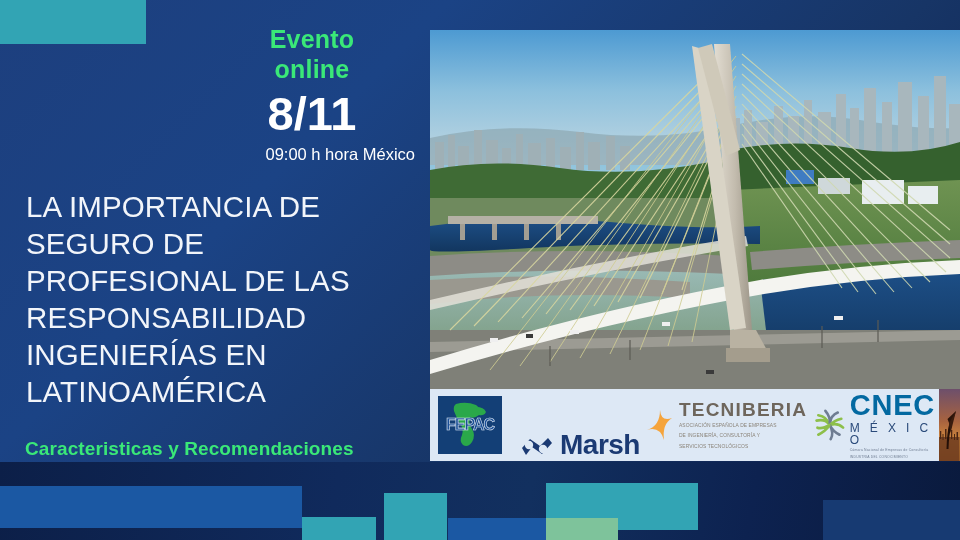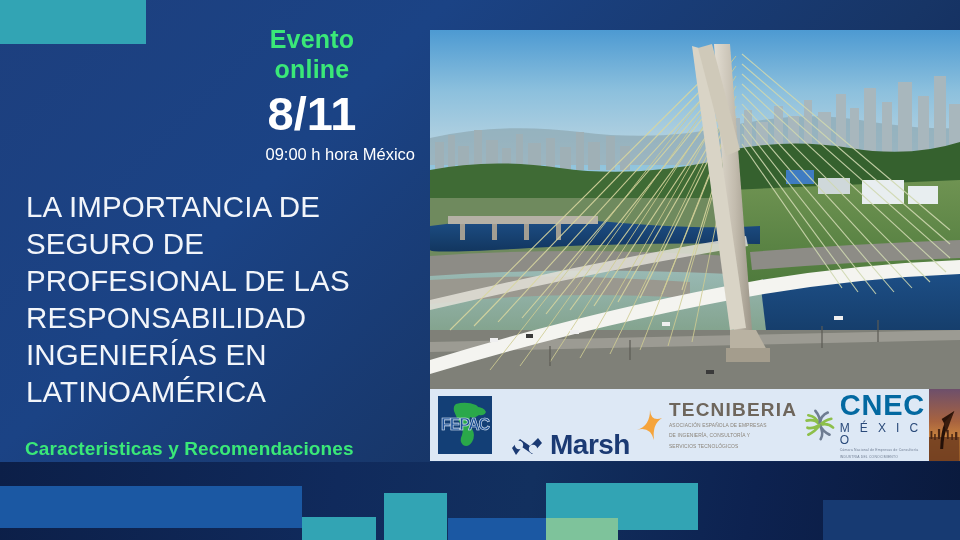--- a/index.html
+++ b/index.html
@@ -57,21 +57,21 @@
 
   
   .logobar{
     position:absolute;left:430px;top:389px;width:530px;height:72px;
     background:#dde8f5;display:flex;align-items:center;overflow:hidden;
   }
   .logo-cell{display:flex;align-items:center;height:100%;}
 
   
   .fepac{
-    width:54px;height:58px;margin-left:8px;background:#133f76;
+    width:64px;height:58px;margin-left:8px;background:#133f76;
     position:relative;display:flex;align-items:center;justify-content:center;
   }
   .fepac .map{position:absolute;left:8px;top:5px;}
   .fepac .word{
     position:relative;z-index:2;color:#1b4f96;font-weight:bold;font-size:16px;
     letter-spacing:-1px;-webkit-text-stroke:.6px #dce7f4;
   }
 
   
   .marsh{margin-left:16px;display:flex;align-items:flex-end;gap:6px;}

